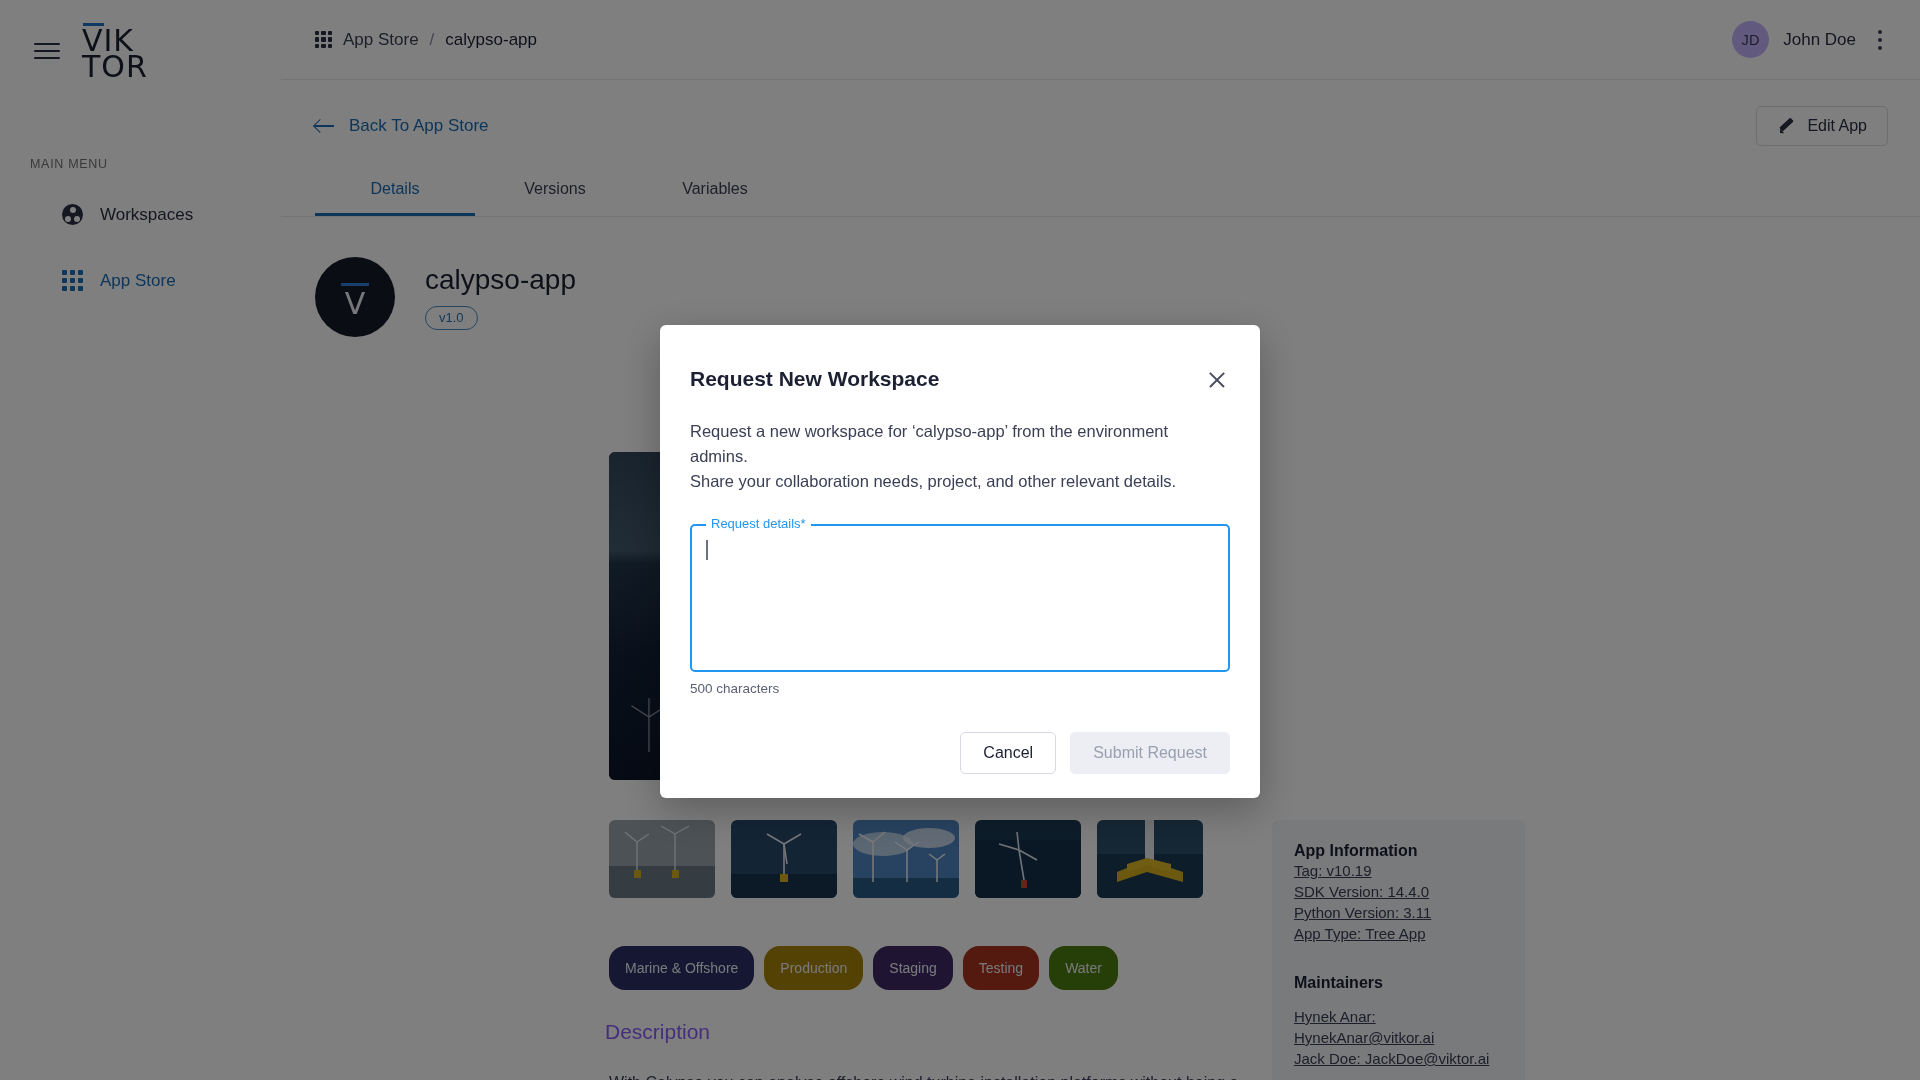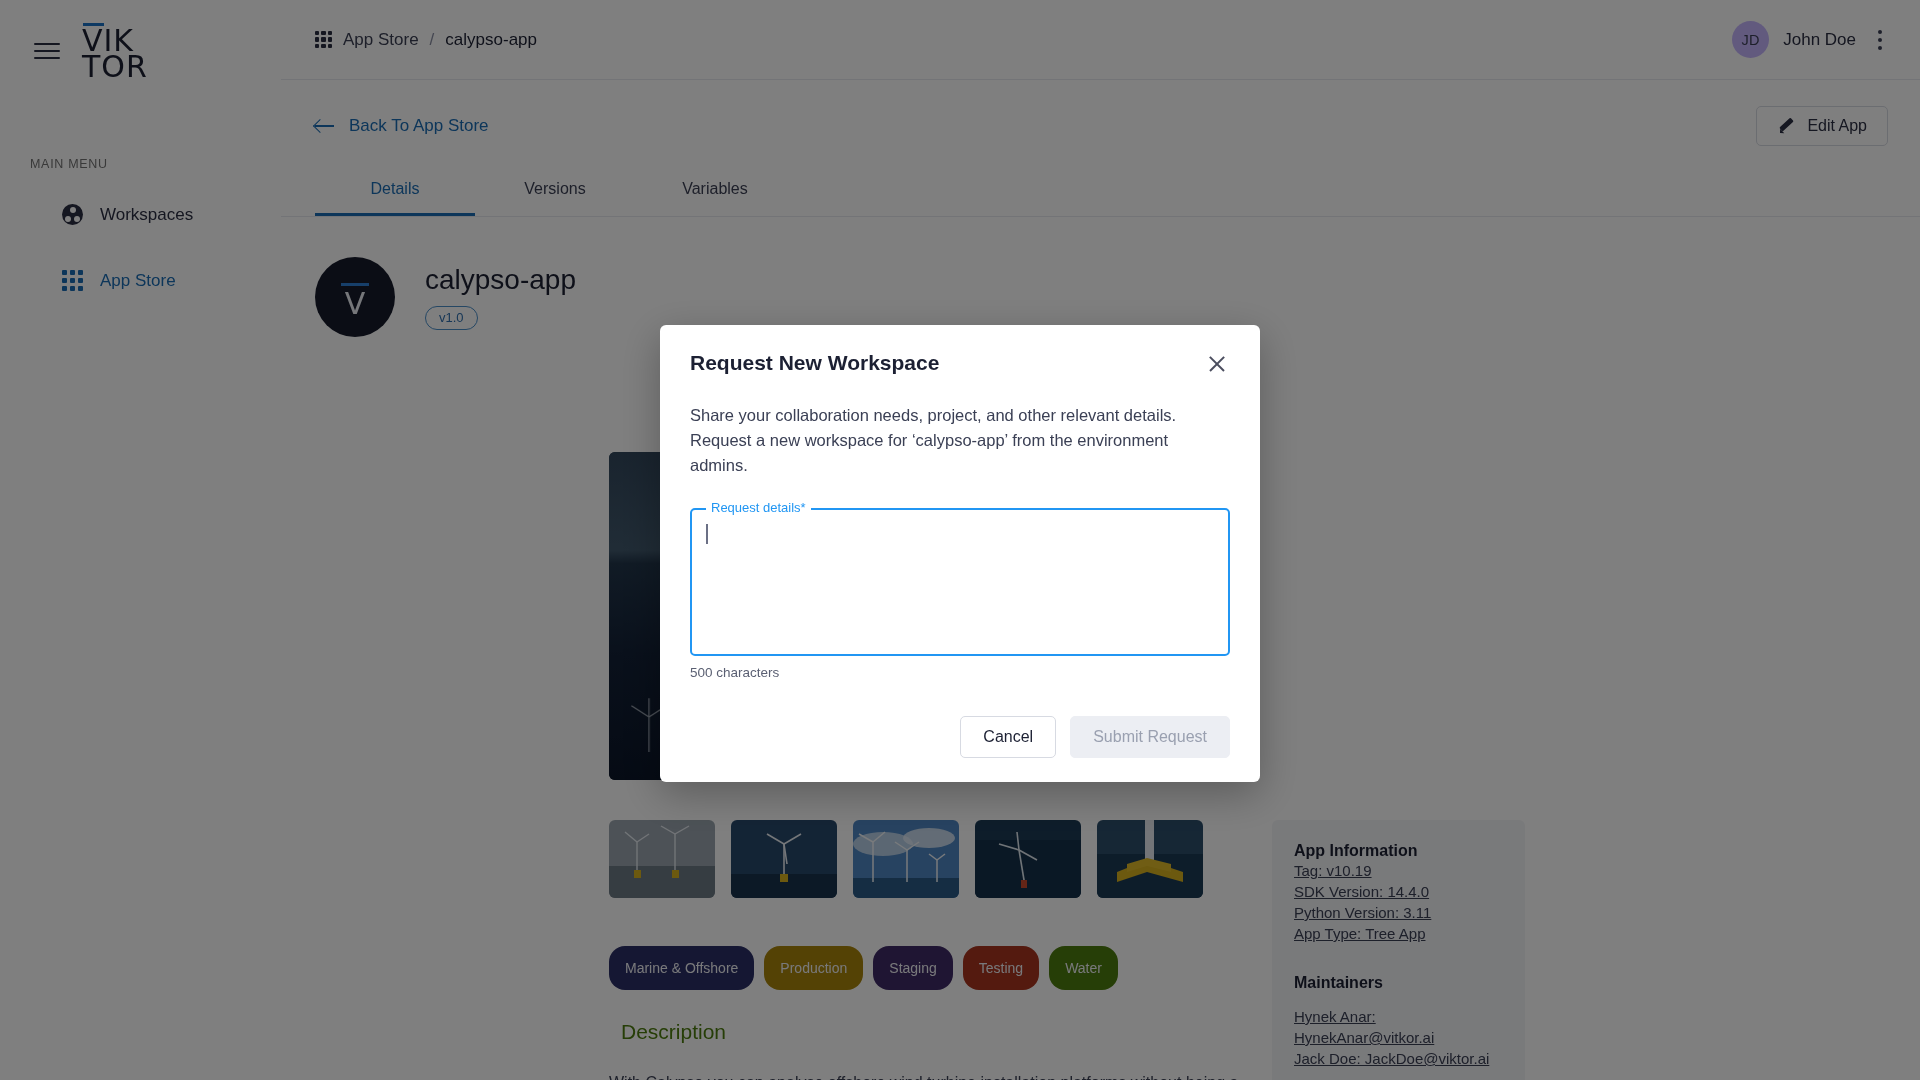--- a/index.html
+++ b/index.html
@@ -202,21 +202,21 @@
   }
   .thumbs { position: absolute; left: 328px; top: 740px; display: flex; gap: 16px; }
   .thumb { width: 106px; height: 78px; border-radius: 6px; overflow: hidden; position: relative; cursor: pointer; }
   .tags { position: absolute; left: 328px; top: 866px; display: flex; gap: 10px; }
   .tag {
     border-radius: 16px; height: 44px; padding: 0 16px;
     display: flex; align-items: center;
     font-size: 14px; color: #f1f2f6; cursor: pointer;
   }
 
-  .desc-h { position: absolute; left: 340px; top: 940px; font-size: 21px; color: #4d7c0f; }
+  .desc-h { position: absolute; left: 324px; top: 940px; font-size: 21px; color: #8b5cf6; }
   .desc-p {
     position: absolute; left: 328px; top: 990px; width: 634px;
     font-size: 16px; line-height: 26px; color: #3b4055;
   }
 
   .info-card {
     position: absolute; left: 991px; top: 740px;
     width: 253px; background: #f3f4f7; border-radius: 6px;
     padding: 22px 22px 26px;
   }
@@ -224,21 +224,21 @@
   .info-l { font-size: 15px; line-height: 21px; color: #3b4055; text-decoration: underline; }
   .info-h2 { font-size: 16px; color: #1c2033; font-weight: 700; margin: 30px 0 14px; }
 
   
   #modal {
     position: absolute; z-index: 600;
     left: 660px; top: 325px;
     width: 600px;
     background: #fff; border-radius: 6px;
     box-shadow: 0 12px 40px rgba(0,0,0,0.28);
-    padding: 26px 30px 24px;
+    padding: 42px 30px 24px;
   }
   .m-head { display: flex; align-items: flex-start; }
   .m-title { font-size: 21px; font-weight: 700; color: #1c2033; }
   .m-close {
     margin-left: auto; width: 26px; height: 26px; position: relative;
     cursor: pointer; opacity: 0.85;
   }
   .m-close:before, .m-close:after {
     content: ""; position: absolute; left: 3px; top: 12px;
     width: 20px; height: 1.8px; background: #2b2e42;
@@ -618,22 +618,22 @@
 
 <div id="scrim"></div>
 
 <div id="modal" role="dialog">
   <div class="m-head">
     <div class="m-title">Request New Workspace</div>
     <div class="m-close"></div>
   </div>
 
   <div class="m-body">
+    <div>Request a new workspace for ‘calypso-app’ from the environment admins.</div>
     <div>Share your collaboration needs, project, and other relevant details.</div>
-    <div>Request a new workspace for ‘calypso-app’ from the environment admins.</div>
   </div>
 
   <div class="field">
     <span class="field-label">Request details*</span>
     <span class="caret"></span>
     <textarea placeholder="" style=""></textarea>
   </div>
   <div class="helper">500 characters</div>
 
   <div class="m-actions">

